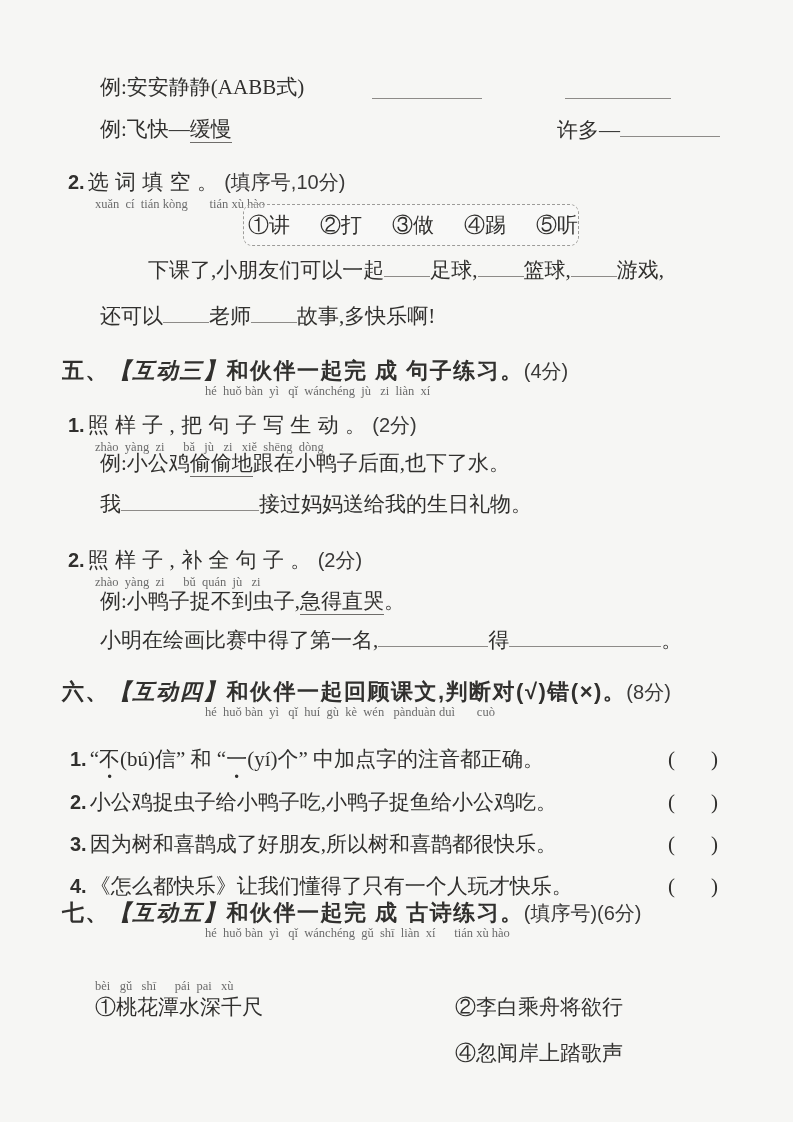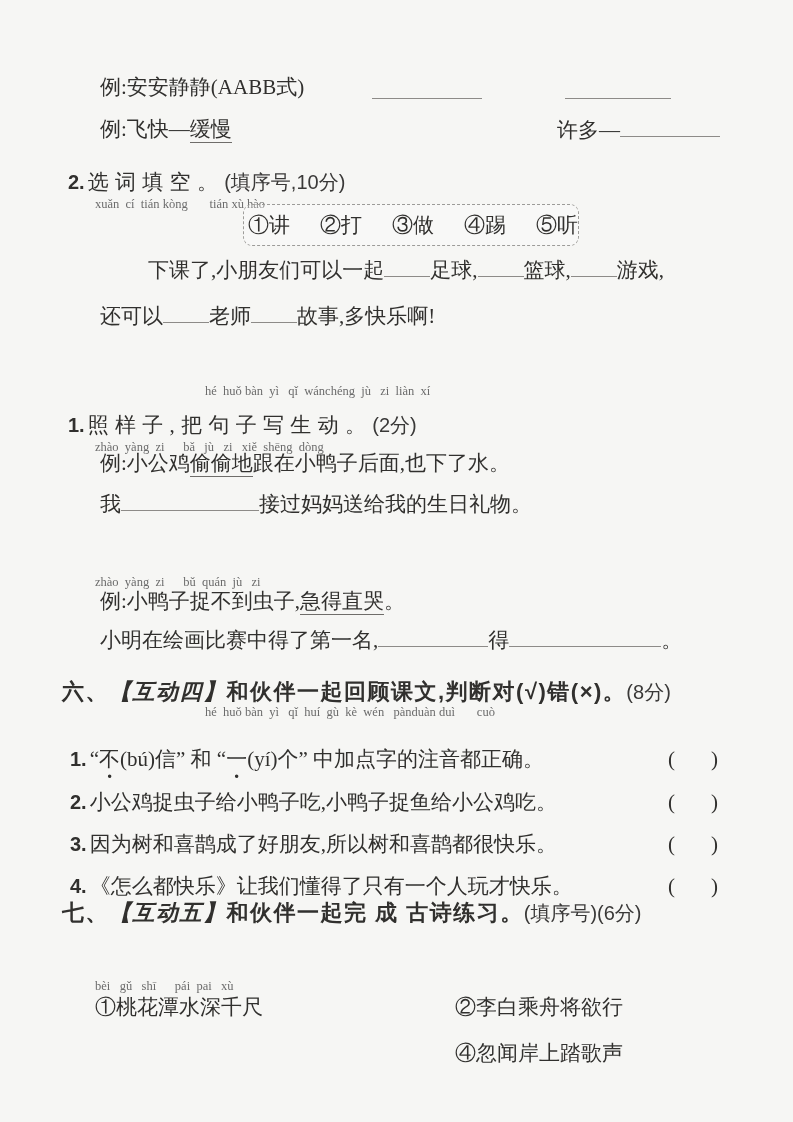--- a/index.html
+++ b/index.html
@@ -97,33 +97,39 @@
   </div>
 
   <div class="abs kai" style="top:302px;left:100px">
     <span>还可以</span><span class="blank w46"></span><span>老师</span><span class="blank w46"></span><span>故事,多快乐啊!</span>
   </div>
   <div class="abs kai" style="top:256px;left:148px">
     <span>下课了,小朋友们可以一起</span><span class="blank w46"></span><span>足球,</span><span class="blank w46"></span><span>篮球,</span><span class="blank w46"></span><span>游戏,</span>
   </div>
 
   <div class="abs pinyin" style="top:342px;left:205px">hé  huǒ bàn  yì   qǐ  wánchéng  jù   zi  liàn  xí</div>
+  <div class="abs heading" style="top:356px;left:62px">
+    <span>五、</span><span class="tag">【互动三】</span><span>和伙伴一起完 成 句子练习。</span><span class="score">(4分)</span>
+  </div>
 
   <div class="abs pinyin" style="top:398px;left:95px">zhào  yàng  zi      bǎ   jù   zi   xiě  shēng  dòng</div>
   <div class="abs subhead" style="top:411px;left:68px">
     <span class="subnum">1.</span><span class="spaced">照样子,把句子写生动。</span><span class="score">(2分)</span>
   </div>
   <div class="abs kai" style="top:450px;left:100px">
     <span>例:</span><span>小公鸡</span><span class="uline">偷偷地</span><span>跟在小鸭子后面,也下了水。</span>
   </div>
   <div class="abs kai" style="top:490px;left:100px">
     <span>我</span><span class="blank w135"></span><span>接过妈妈送给我的生日礼物。</span>
   </div>
 
   <div class="abs pinyin" style="top:533px;left:95px">zhào  yàng  zi      bǔ  quán  jù   zi</div>
+  <div class="abs subhead" style="top:546px;left:68px">
+    <span class="subnum">2.</span><span class="spaced">照样子,补全句子。</span><span class="score">(2分)</span>
+  </div>
   <div class="abs kai" style="top:626px;left:100px">
     <span>小明在绘画比赛中得了第一名,</span><span class="blank w110"></span><span>得</span><span class="blank w150"></span><span>。</span>
   </div>
   <div class="abs kai" style="top:588px;left:100px">
     <span>例:</span><span>小鸭子捉不到虫子,</span><span class="uline">急得直哭</span><span>。</span>
   </div>
 
   <div class="abs pinyin" style="top:663px;left:205px">hé  huǒ bàn  yì   qǐ  huí  gù  kè  wén   pànduàn duì       cuò</div>
   <div class="abs heading" style="top:677px;left:62px">
     <span>六、</span><span class="tag">【互动四】</span><span>和伙伴一起回顾课文,判断对(√)错(×)。</span><span class="score">(8分)</span>
@@ -142,20 +148,21 @@
   <div class="judge-row" style="top:806px">
     <span><span class="itemnum">3.</span><span>因为树和喜鹊成了好朋友,所以树和喜鹊都很快乐。</span></span>
     <span><span>(</span><span class="paren-gap"></span><span>)</span></span>
   </div>
 
   <div class="judge-row" style="top:848px">
     <span><span class="itemnum">4.</span><span>《怎么都快乐》让我们懂得了只有一个人玩才快乐。</span></span>
     <span><span>(</span><span class="paren-gap"></span><span>)</span></span>
   </div>
 
+  <div class="abs pinyin" style="top:884px;left:205px">hé  huǒ bàn  yì   qǐ  wánchéng  gǔ  shī  liàn  xí      tián xù hào</div>
   <div class="abs heading" style="top:898px;left:62px">
     <span>七、</span><span class="tag">【互动五】</span><span>和伙伴一起完 成 古诗练习。</span><span class="score">(填序号)(6分)</span>
   </div>
 
   <div class="abs pinyin" style="top:937px;left:95px">bèi   gǔ   shī      pái  pai   xù</div>
 
   <div class="abs kai" style="top:994px;left:95px">
     <span>①桃花潭水深千尺</span>
     <span class="poem-col2">②李白乘舟将欲行</span>
   </div>

